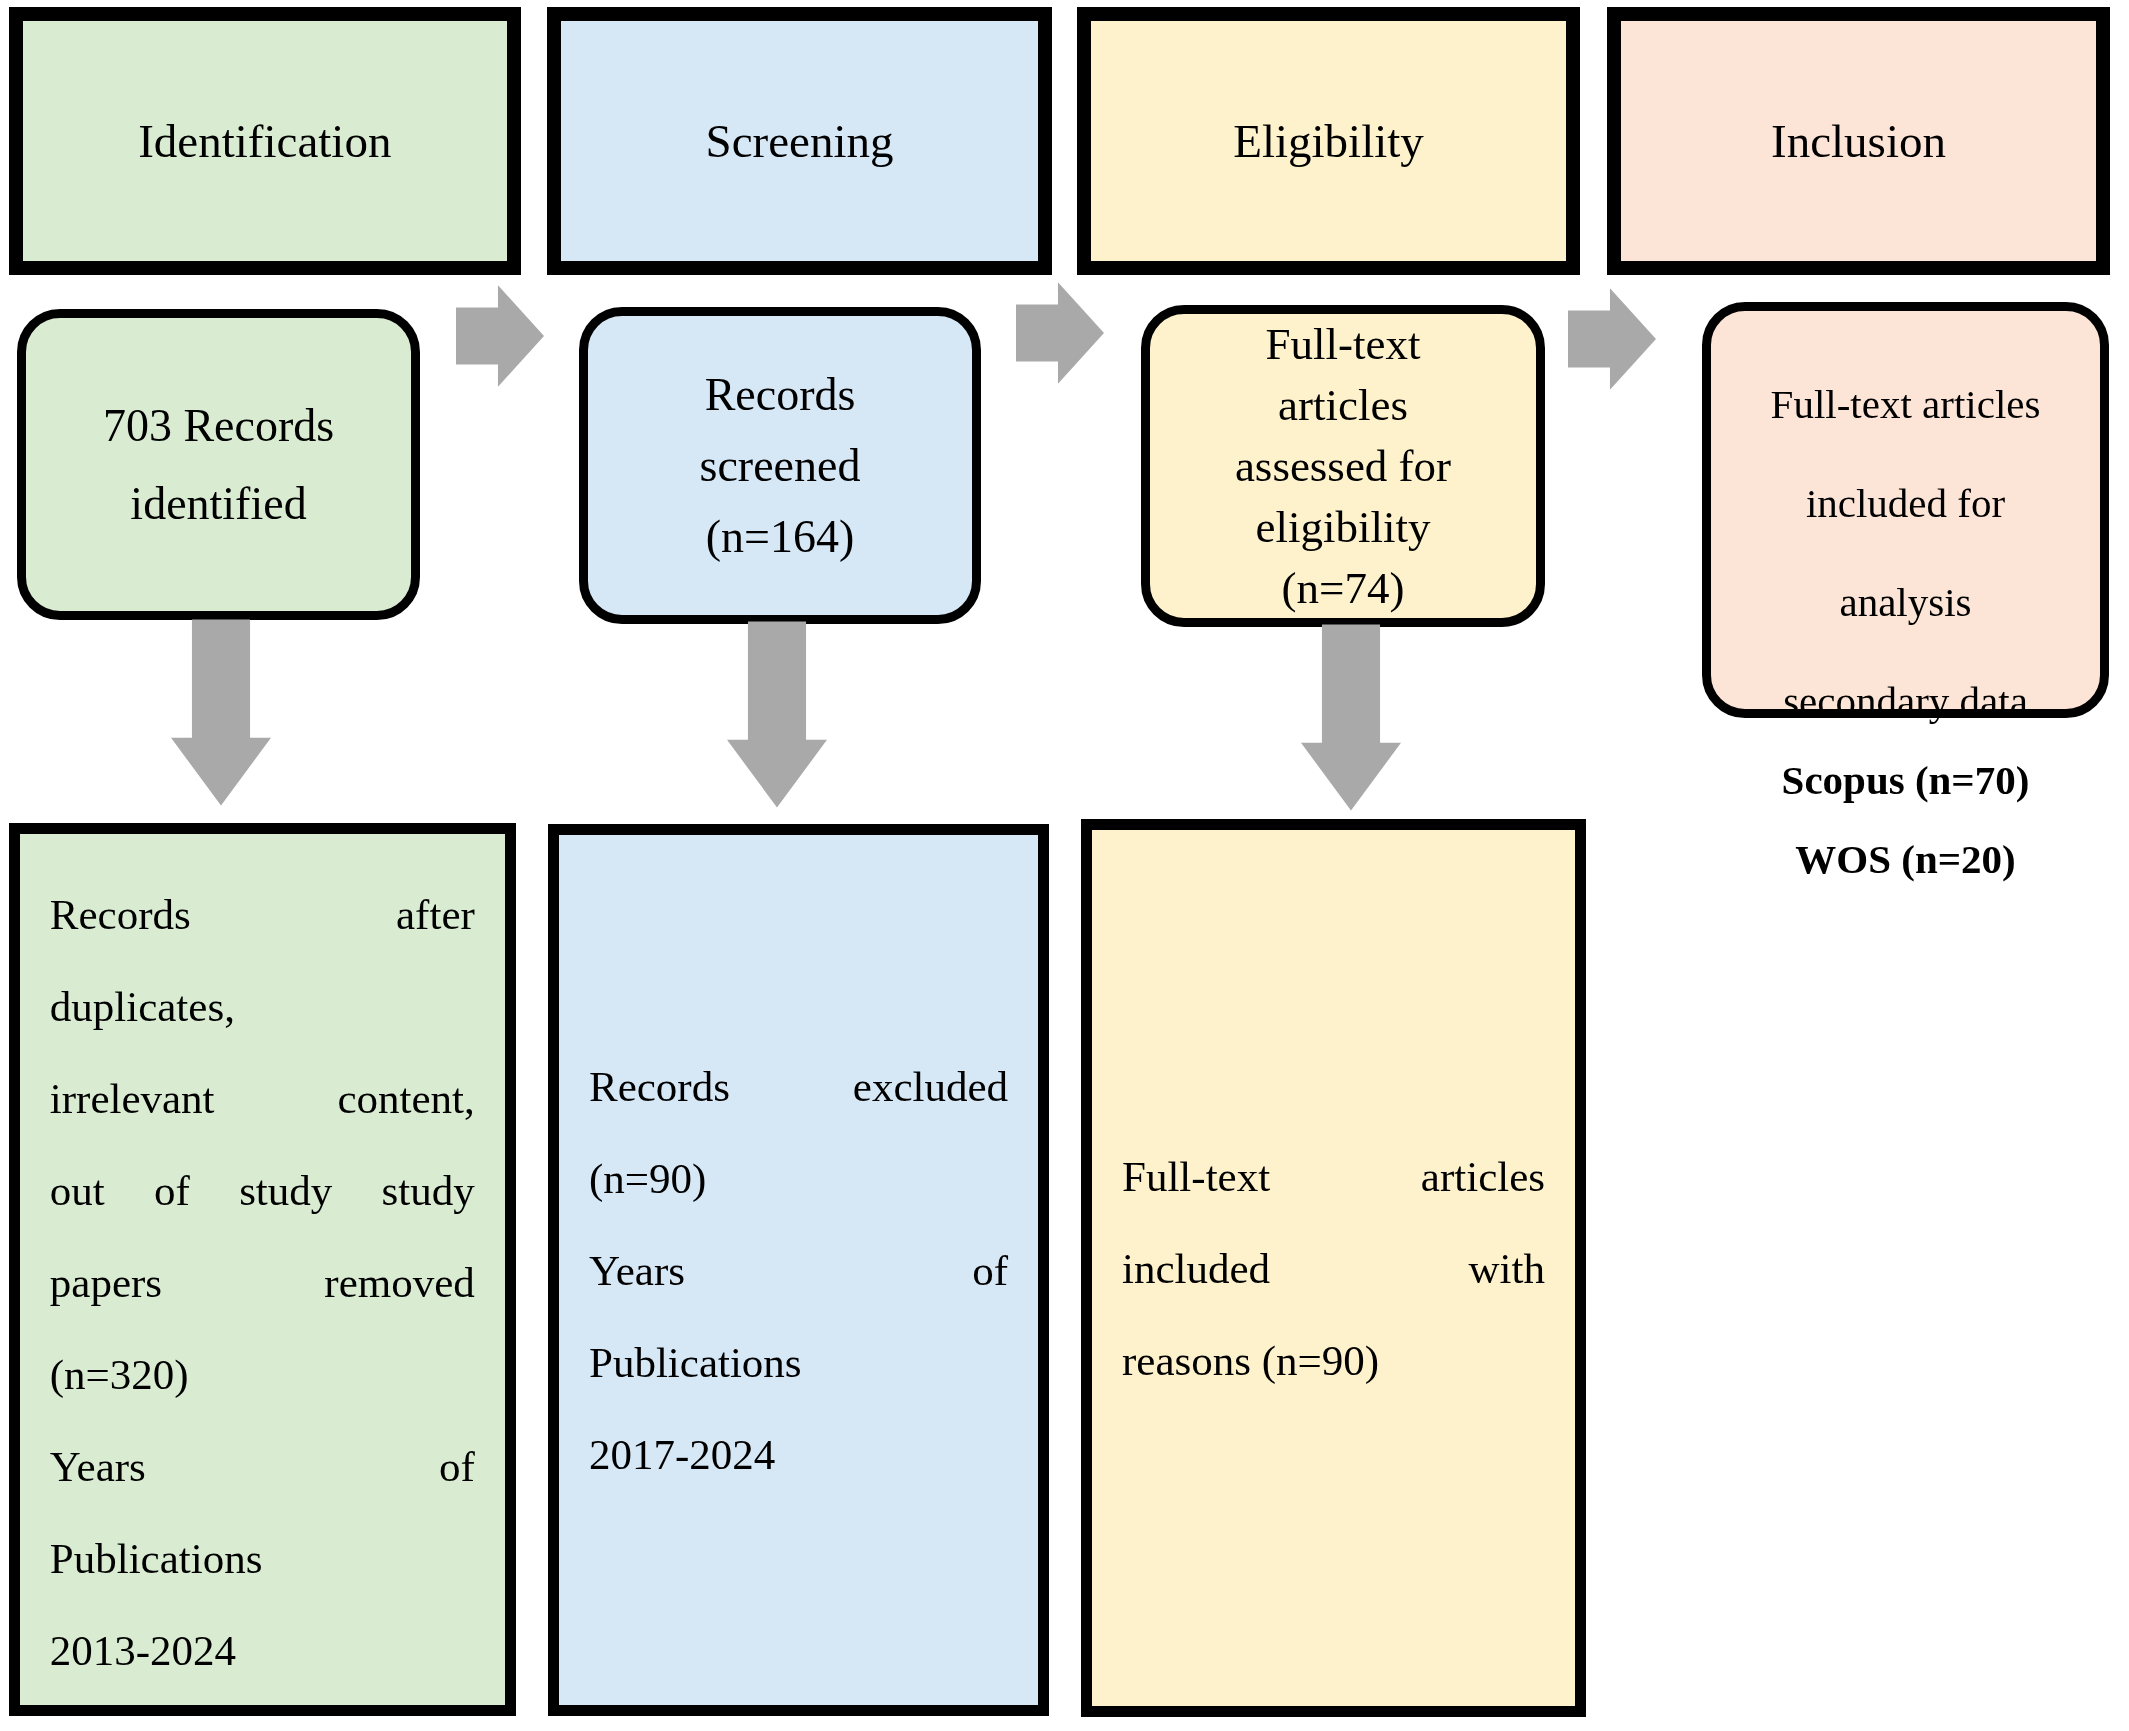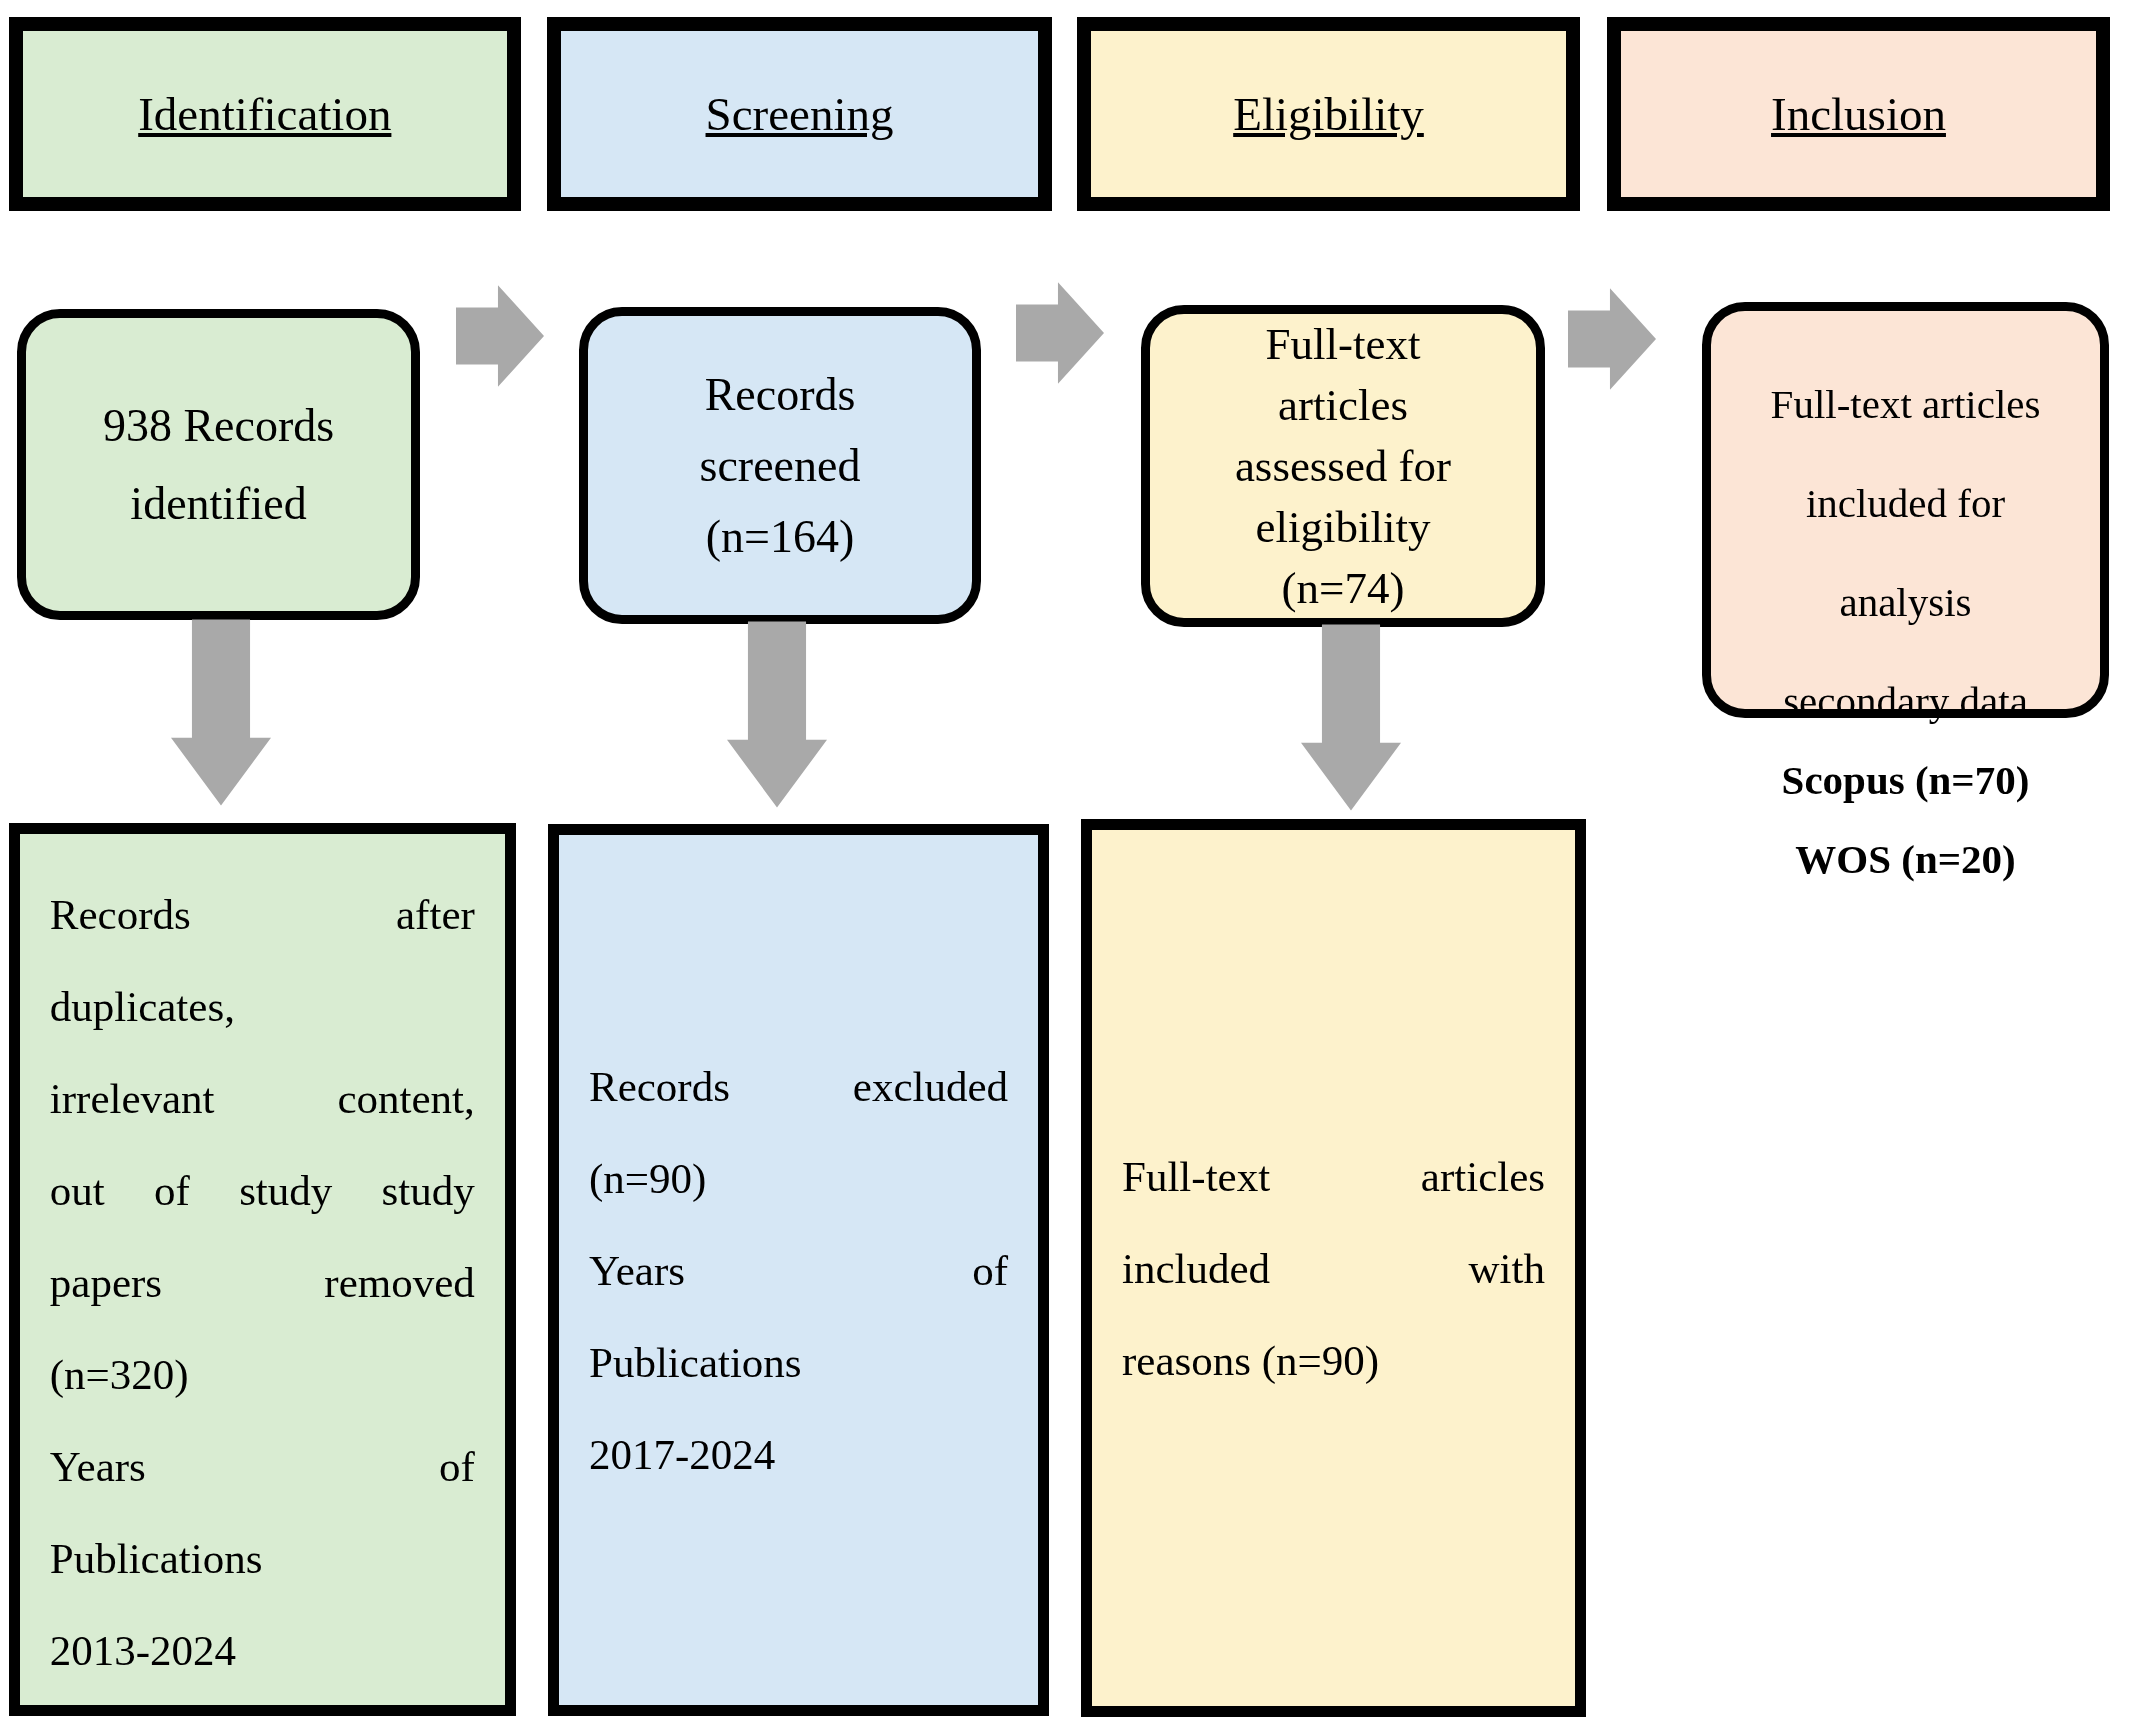--- a/index.html
+++ b/index.html
@@ -3,22 +3,22 @@
 <meta charset="utf-8">
 <style>
   html,body{margin:0;padding:0;background:#ffffff;}
   *{box-sizing:border-box;}
   .canvas{
     position:relative;width:2129px;height:1732px;background:#ffffff;overflow:hidden;
     font-family:"Liberation Serif","DejaVu Serif",serif;color:#000;
   }
   
   .hdr{
-    position:absolute;top:17px;height:194px;border:14.2px solid #000;
-    display:flex;align-items:center;justify-content:center;font-size:47px;text-decoration:underline;
+    position:absolute;top:7px;height:268px;border:14.2px solid #000;
+    display:flex;align-items:center;justify-content:center;font-size:47px;
   }
   .hdr-identification{left:8.8px;width:512px;background:var(--green);}
   .hdr-screening{left:547px;width:505px;background:var(--blue);}
   .hdr-eligibility{left:1077px;width:503px;background:var(--yellow);}
   .hdr-inclusion{left:1607px;width:503px;background:var(--peach);align-items:center;}
   
   .rbox{
     position:absolute;border:9.5px solid #000;border-radius:43px;
     display:flex;flex-direction:column;align-items:center;justify-content:center;
     text-align:center;
@@ -69,21 +69,21 @@
     <span>Screening</span>
   </div>
   <div class="hdr hdr-eligibility">
     <span>Eligibility</span>
   </div>
   <div class="hdr hdr-inclusion">
     <span>Inclusion</span>
   </div>
 
   <div class="rbox rbox-identification">
-      <div class="line">938 Records</div>
+      <div class="line">703 Records</div>
       <div class="line">identified</div>
     </div>
   <div class="rbox rbox-screening">
       <div class="line">Records</div>
       <div class="line">screened</div>
       <div class="line">(n=164)</div>
     </div>
   <div class="rbox rbox-eligibility">
       <div class="line">Full-text</div>
       <div class="line">articles</div>

